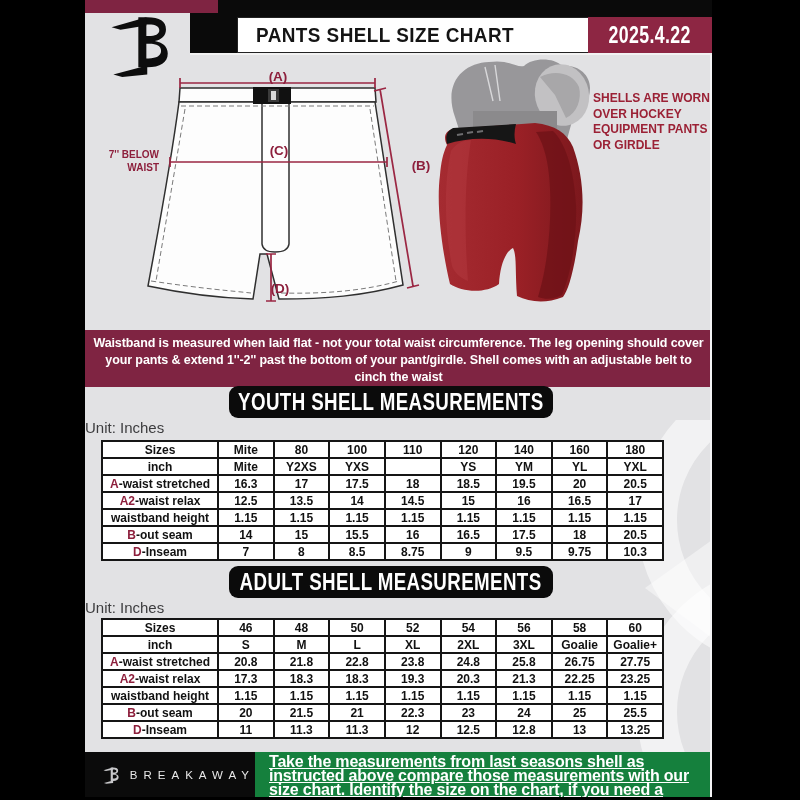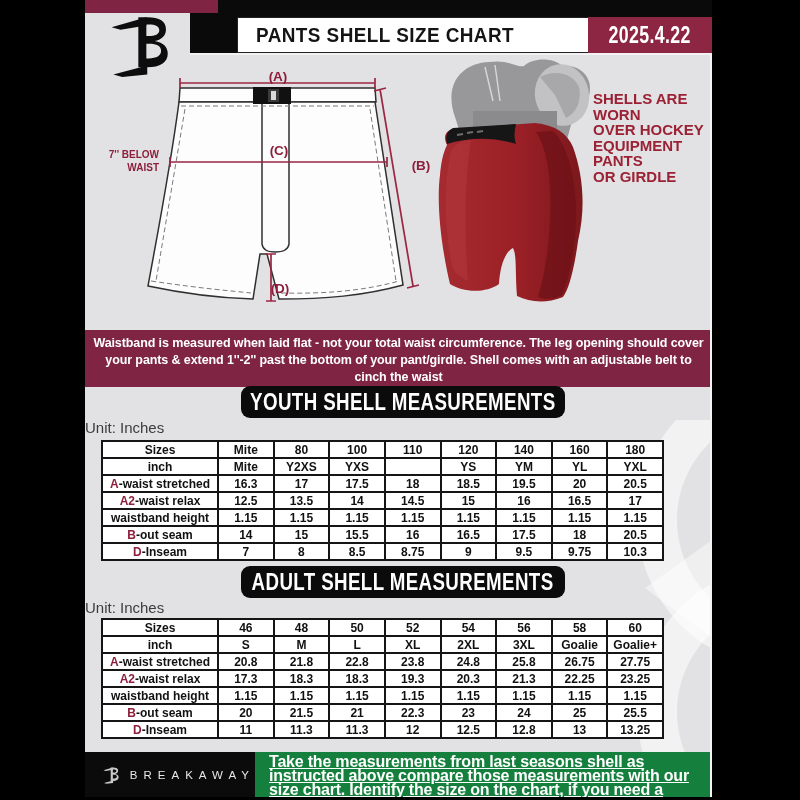--- a/index.html
+++ b/index.html
@@ -19,28 +19,28 @@
   .date-box{position:absolute;left:503px;top:17px;width:124px;height:36px;background:#8d2643;
             display:flex;align-items:center;justify-content:center;z-index:5;}
   .date-box span{font-size:24px;font-weight:bold;color:#fff;transform:scaleX(0.74);letter-spacing:.5px;}
   #logo-b{position:absolute;left:16px;top:12px;width:80px;height:66px;z-index:6;}
   
   #diagram-zone{position:absolute;left:0;top:55px;width:627px;height:272px;z-index:2;}
   #diagram-zone svg{position:absolute;left:0;top:0;}
   .m-label{position:absolute;font-weight:bold;font-size:13.5px;color:#8d1f3c;text-align:center;}
   .side-note{position:absolute;left:8px;top:93px;width:66px;text-align:right;font-size:10px;
              font-weight:bold;color:#8d1f3c;line-height:13px;}
-  .photo-note{position:absolute;left:508px;top:36px;width:122px;font-size:15px;font-weight:bold;
+  .photo-note{position:absolute;left:508px;top:36px;width:122px;font-size:12px;font-weight:bold;
               color:#9b2135;line-height:15.5px;}
   
   .info-banner{position:absolute;left:0;top:330px;width:627px;height:57px;background:#7f2442;
                color:#fff;font-size:12.5px;font-weight:bold;text-align:center;line-height:17px;
                box-sizing:border-box;padding:5px 6px 0;z-index:2;letter-spacing:-0.1px;}
   
-  .section-banner{position:absolute;left:156px;width:324px;height:32px;background:#0b0b0b;
+  .section-banner{position:absolute;left:144px;width:324px;height:32px;background:#0b0b0b;
                   border-radius:9px;display:flex;align-items:center;justify-content:center;z-index:2;}
   .section-banner span{color:#fff;font-weight:bold;font-size:24px;letter-spacing:.5px;
                        transform:scaleX(0.78);white-space:nowrap;}
   #youth-banner{top:386px;}  #adult-banner{top:566px;}
   .unit-text{position:absolute;left:0;width:627px;font-size:15px;color:#3c3c3e;z-index:2;}
   #youth-unit{top:419px;} #adult-unit{top:599px;}
   
   table.size-table{position:absolute;left:16px;border-collapse:collapse;table-layout:fixed;
                    width:563px;background:#fff;z-index:2;}
   #youth-table{top:440px;} #adult-table{top:618px;}

